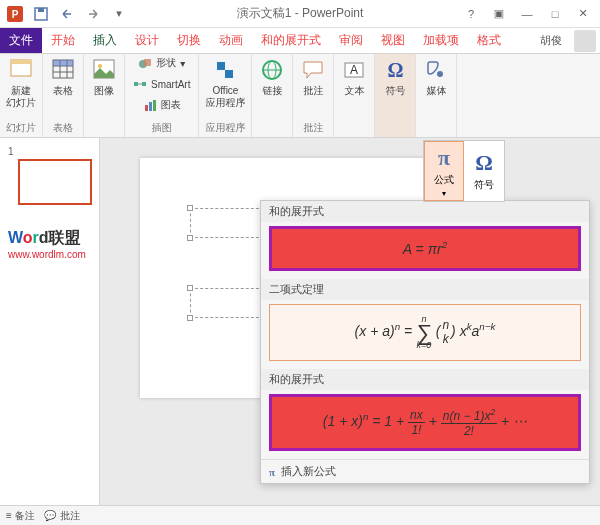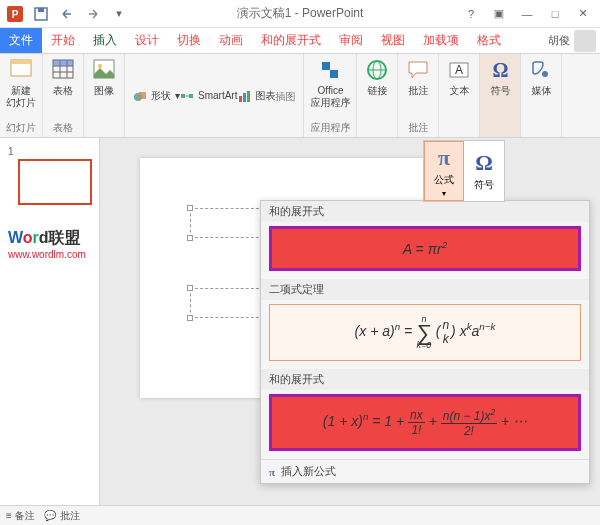--- a/index.html
+++ b/index.html
@@ -5,30 +5,30 @@
 *{box-sizing:border-box;margin:0;padding:0;font-family:"Microsoft YaHei",sans-serif}
 body{width:600px;height:525px;background:#fff;overflow:hidden;font-size:11px;position:relative}
 .titlebar{height:28px;background:#fff;display:flex;align-items:center;padding:0 4px;border-bottom:1px solid #e0e0e0;position:relative}
 .titlebar .qat{display:flex;gap:4px;align-items:center}
 .titlebar .qat-btn{width:22px;height:22px;display:flex;align-items:center;justify-content:center;color:#666}
 .titlebar .title{position:absolute;left:50%;transform:translateX(-50%);color:#666;font-size:12px}
 .titlebar .winctl{margin-left:auto;display:flex;gap:2px}
 .titlebar .winctl .wb{width:26px;height:20px;display:flex;align-items:center;justify-content:center;color:#666;font-size:11px}
 .tabbar{height:26px;display:flex;align-items:stretch;background:#fff;border-bottom:1px solid #d4d4d4}
 .tabbar .tab{padding:0 9px;display:flex;align-items:center;color:#ef4444;font-size:12px;cursor:pointer}
-.tabbar .tab.file{background:#3b82f6;color:#fff}
+.tabbar .tab.file{background:#4c1d95;color:#fff}
 .tabbar .tab.active{color:#14532d}
-.tabbar .user{margin-left:auto;padding:0 4px;display:flex;align-items:center;gap:4px;color:#555;font-size:11px}
+.tabbar .user{margin-left:auto;padding:0 4px;display:flex;align-items:center;gap:12px;color:#555;font-size:11px}
 .tabbar .avatar{width:22px;height:22px;background:#ddd;border-radius:2px}
 .ribbon{height:84px;background:#f5f5f5;border-bottom:1px solid #d4d4d4;display:flex}
 .rgroup{border-right:1px solid #e0e0e0;padding:2px 6px;display:flex;flex-direction:column;align-items:center;justify-content:space-between}
 .rgroup .gicon{display:flex;flex-direction:column;align-items:center;gap:1px;color:#444;font-size:10px;text-align:center;line-height:1.2}
 .rgroup .glabel{font-size:10px;color:#777;text-align:center;margin-top:2px}
 .rgroup .icn{width:28px;height:28px;display:flex;align-items:center;justify-content:center}
-.rgroup.ills{flex-direction:row;padding:2px 8px}
+.rgroup.ills{flex-direction:column;padding:2px 8px}
 .rgroup.ills .row{display:flex;gap:4px;align-items:center;font-size:10px;color:#444;white-space:nowrap}
 .rgroup.ills .row .sm{width:14px;height:14px;display:inline-block}
 .rgroup.sym{background:#f0e4db}
 .workspace{display:flex;height:calc(525px - 28px - 26px - 84px - 20px);background:#eaeaea}
 .thumbpanel{width:100px;background:#fff;border-right:1px solid #d4d4d4;padding:8px}
 .thumb{border:2px solid #d24726;width:74px;height:46px;background:#fff;margin-left:10px}
 .thumbnum{font-size:10px;color:#666;margin-bottom:2px}
 .canvas{flex:1;position:relative;background:#eaeaea}
 .slide{position:absolute;left:40px;top:20px;width:320px;height:240px;background:#fff;box-shadow:0 0 4px rgba(0,0,0,0.2)}
 .placeholder{position:absolute;border:1px dashed #999}

